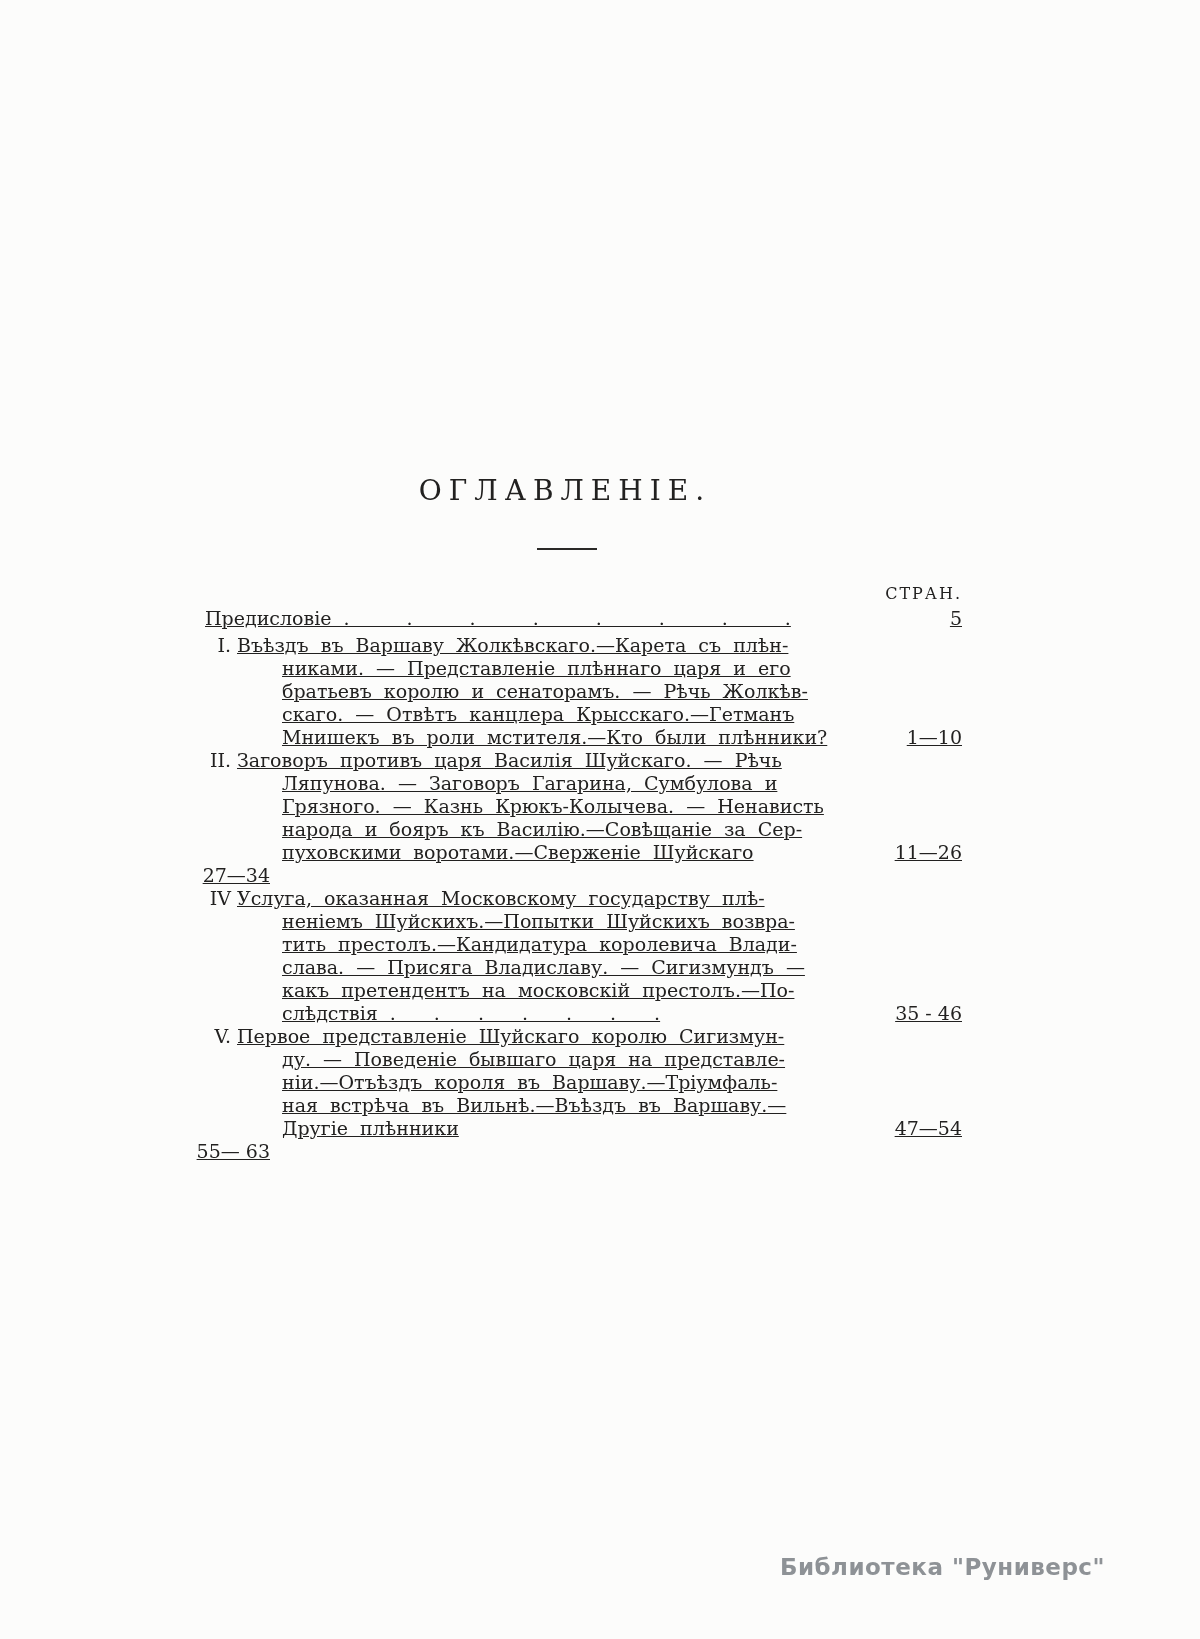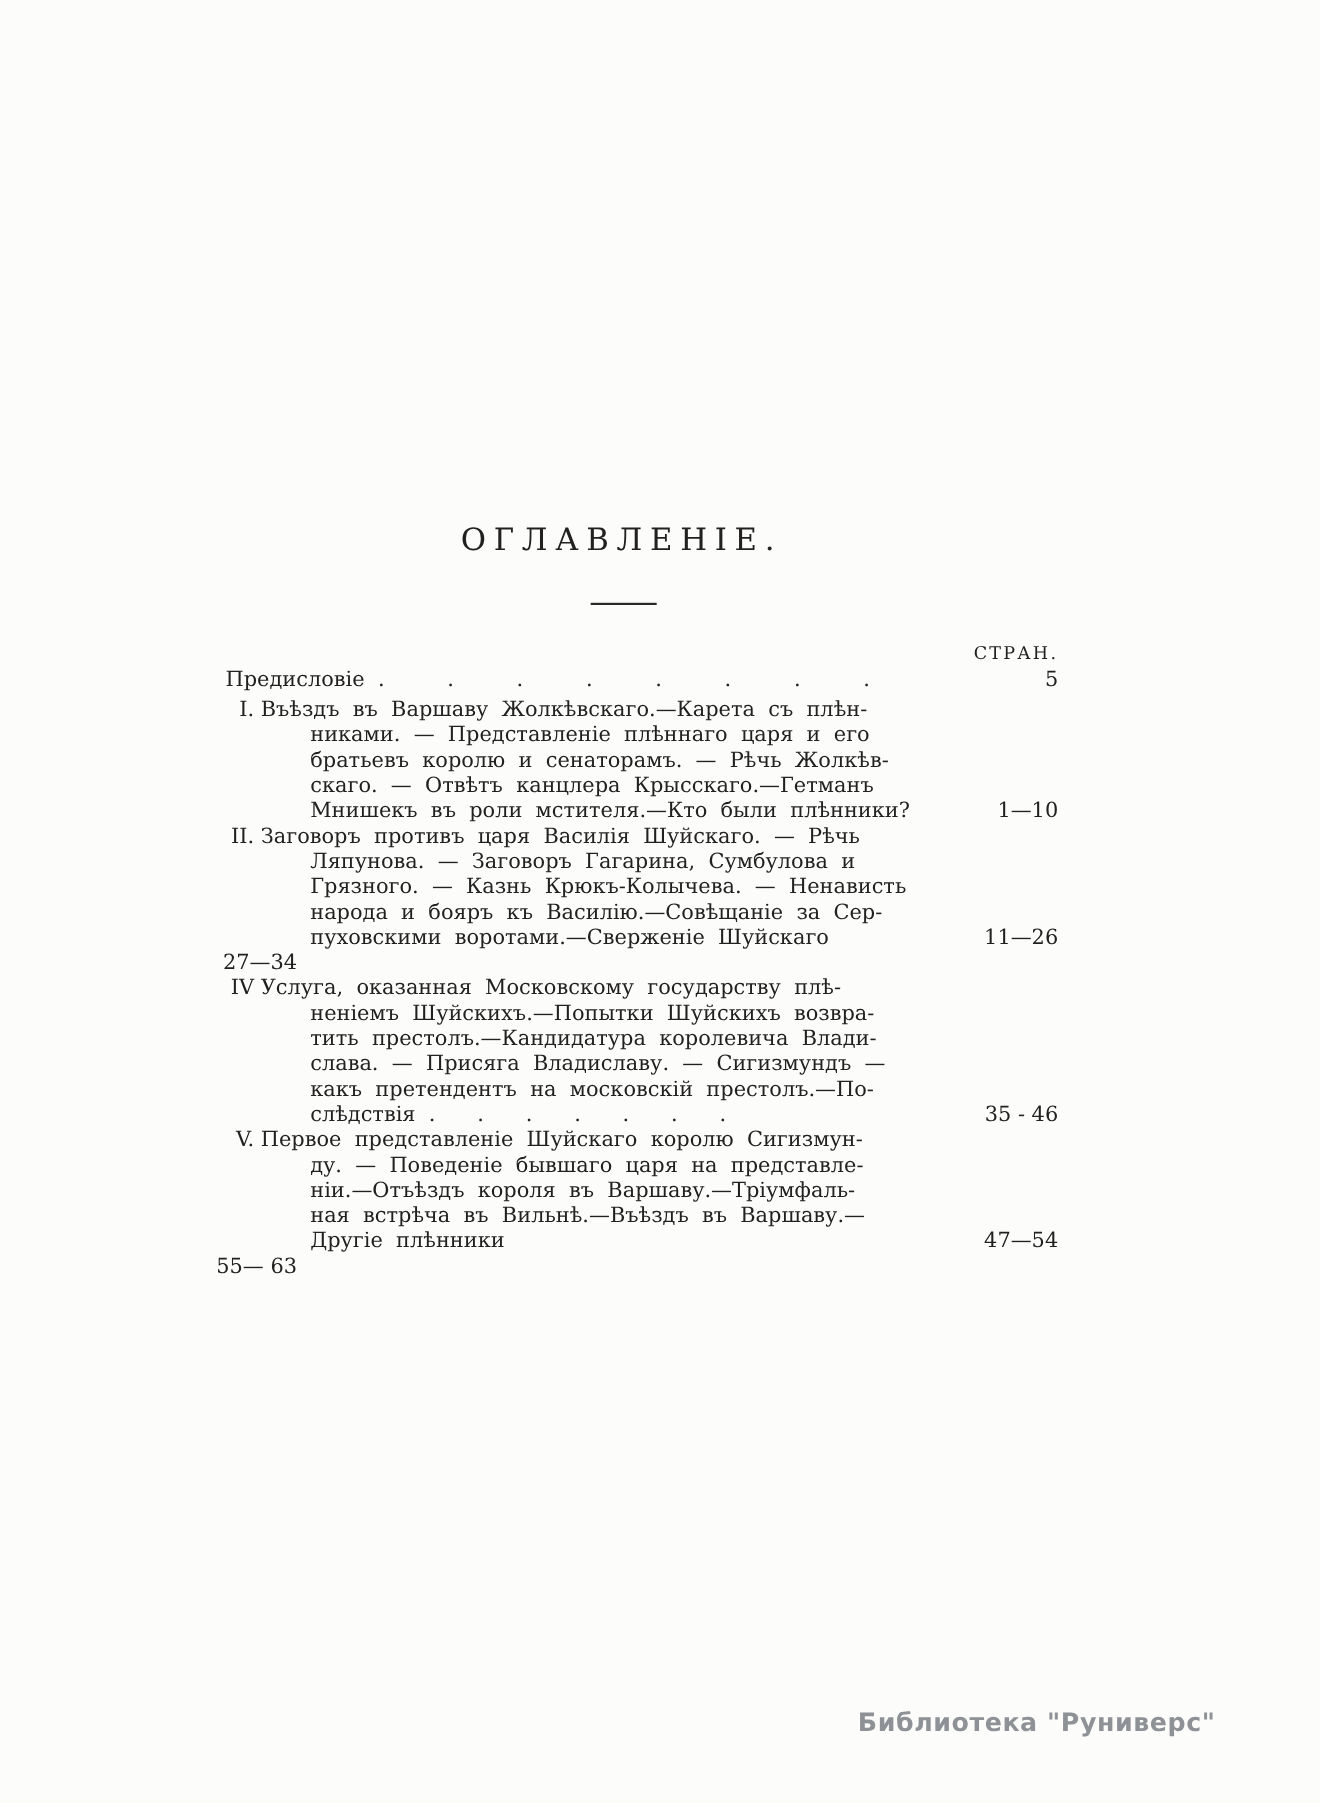--- a/index.html
+++ b/index.html
@@ -48,20 +48,21 @@
     position: absolute;
     top: 607px;
     left: 190px;
     width: 772px;
     font-size: 19px;
     line-height: 23px;
   }
   .entry {
     display: flex;
     align-items: center;
+    text-decoration: underline;
   }
   .entry .text {
     flex: 1 1 auto;
     white-space: pre-line;
     padding-left: 92px;
     text-indent: -92px;
     word-spacing: 6px;
   }
   .entry .num {
     display: inline-block;

